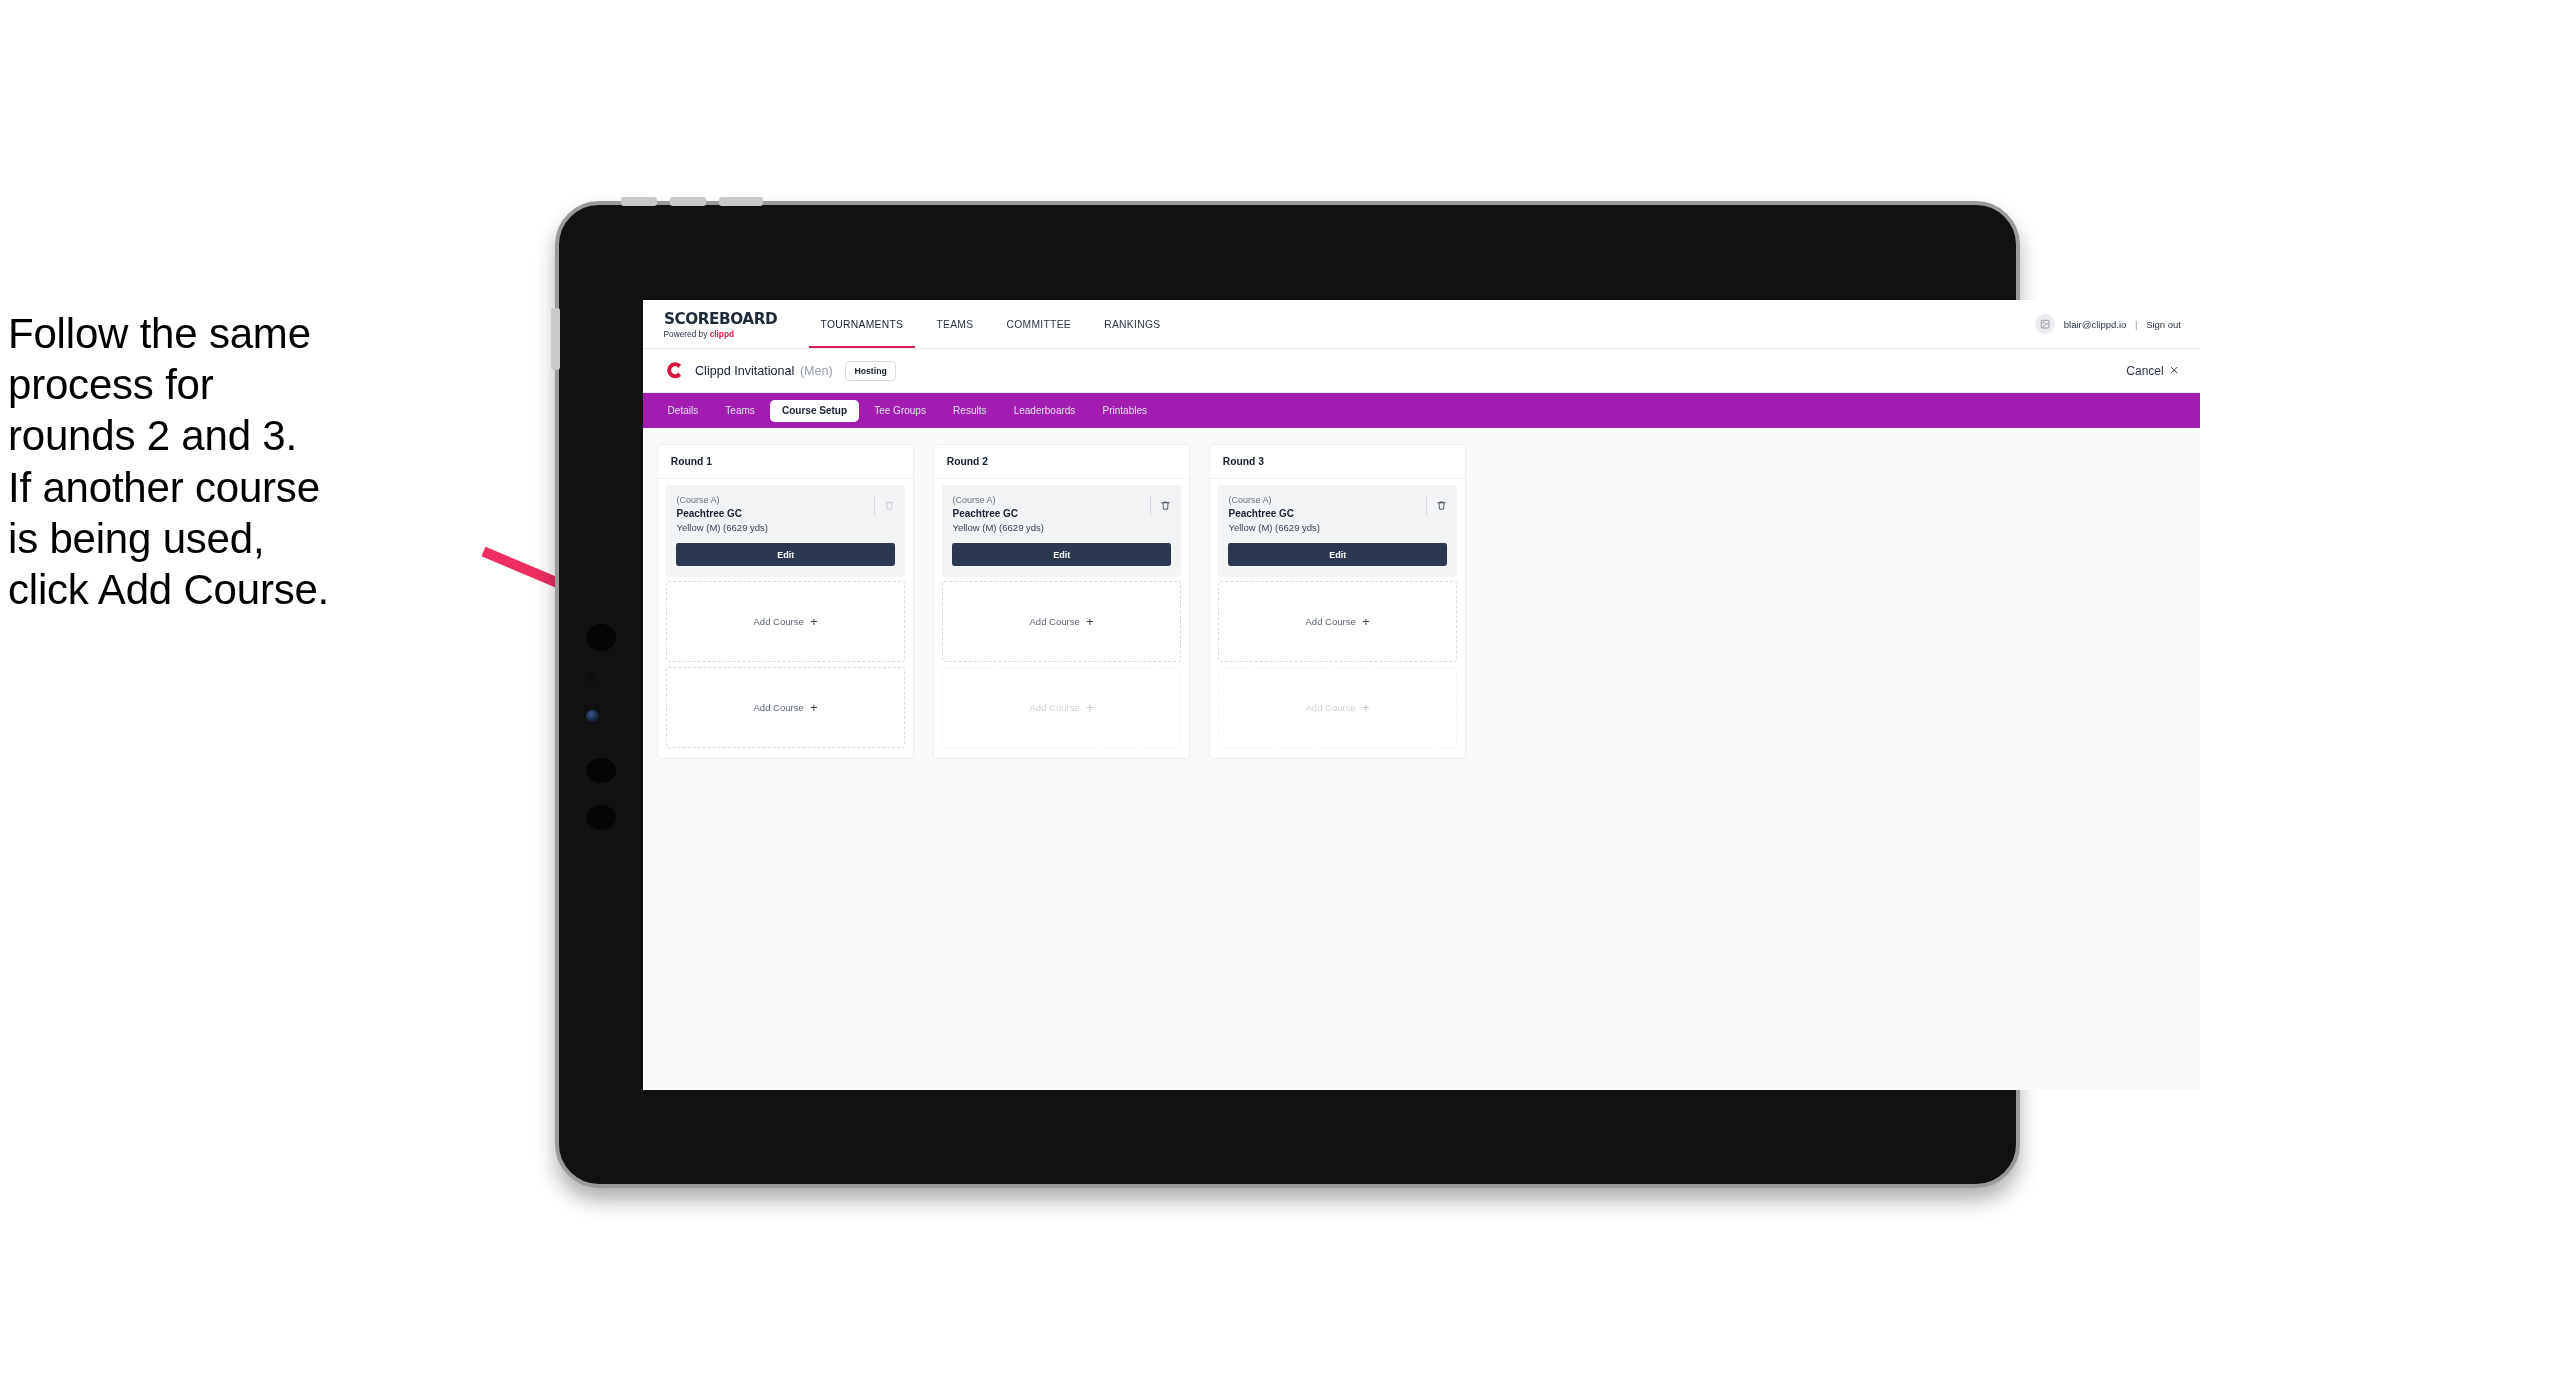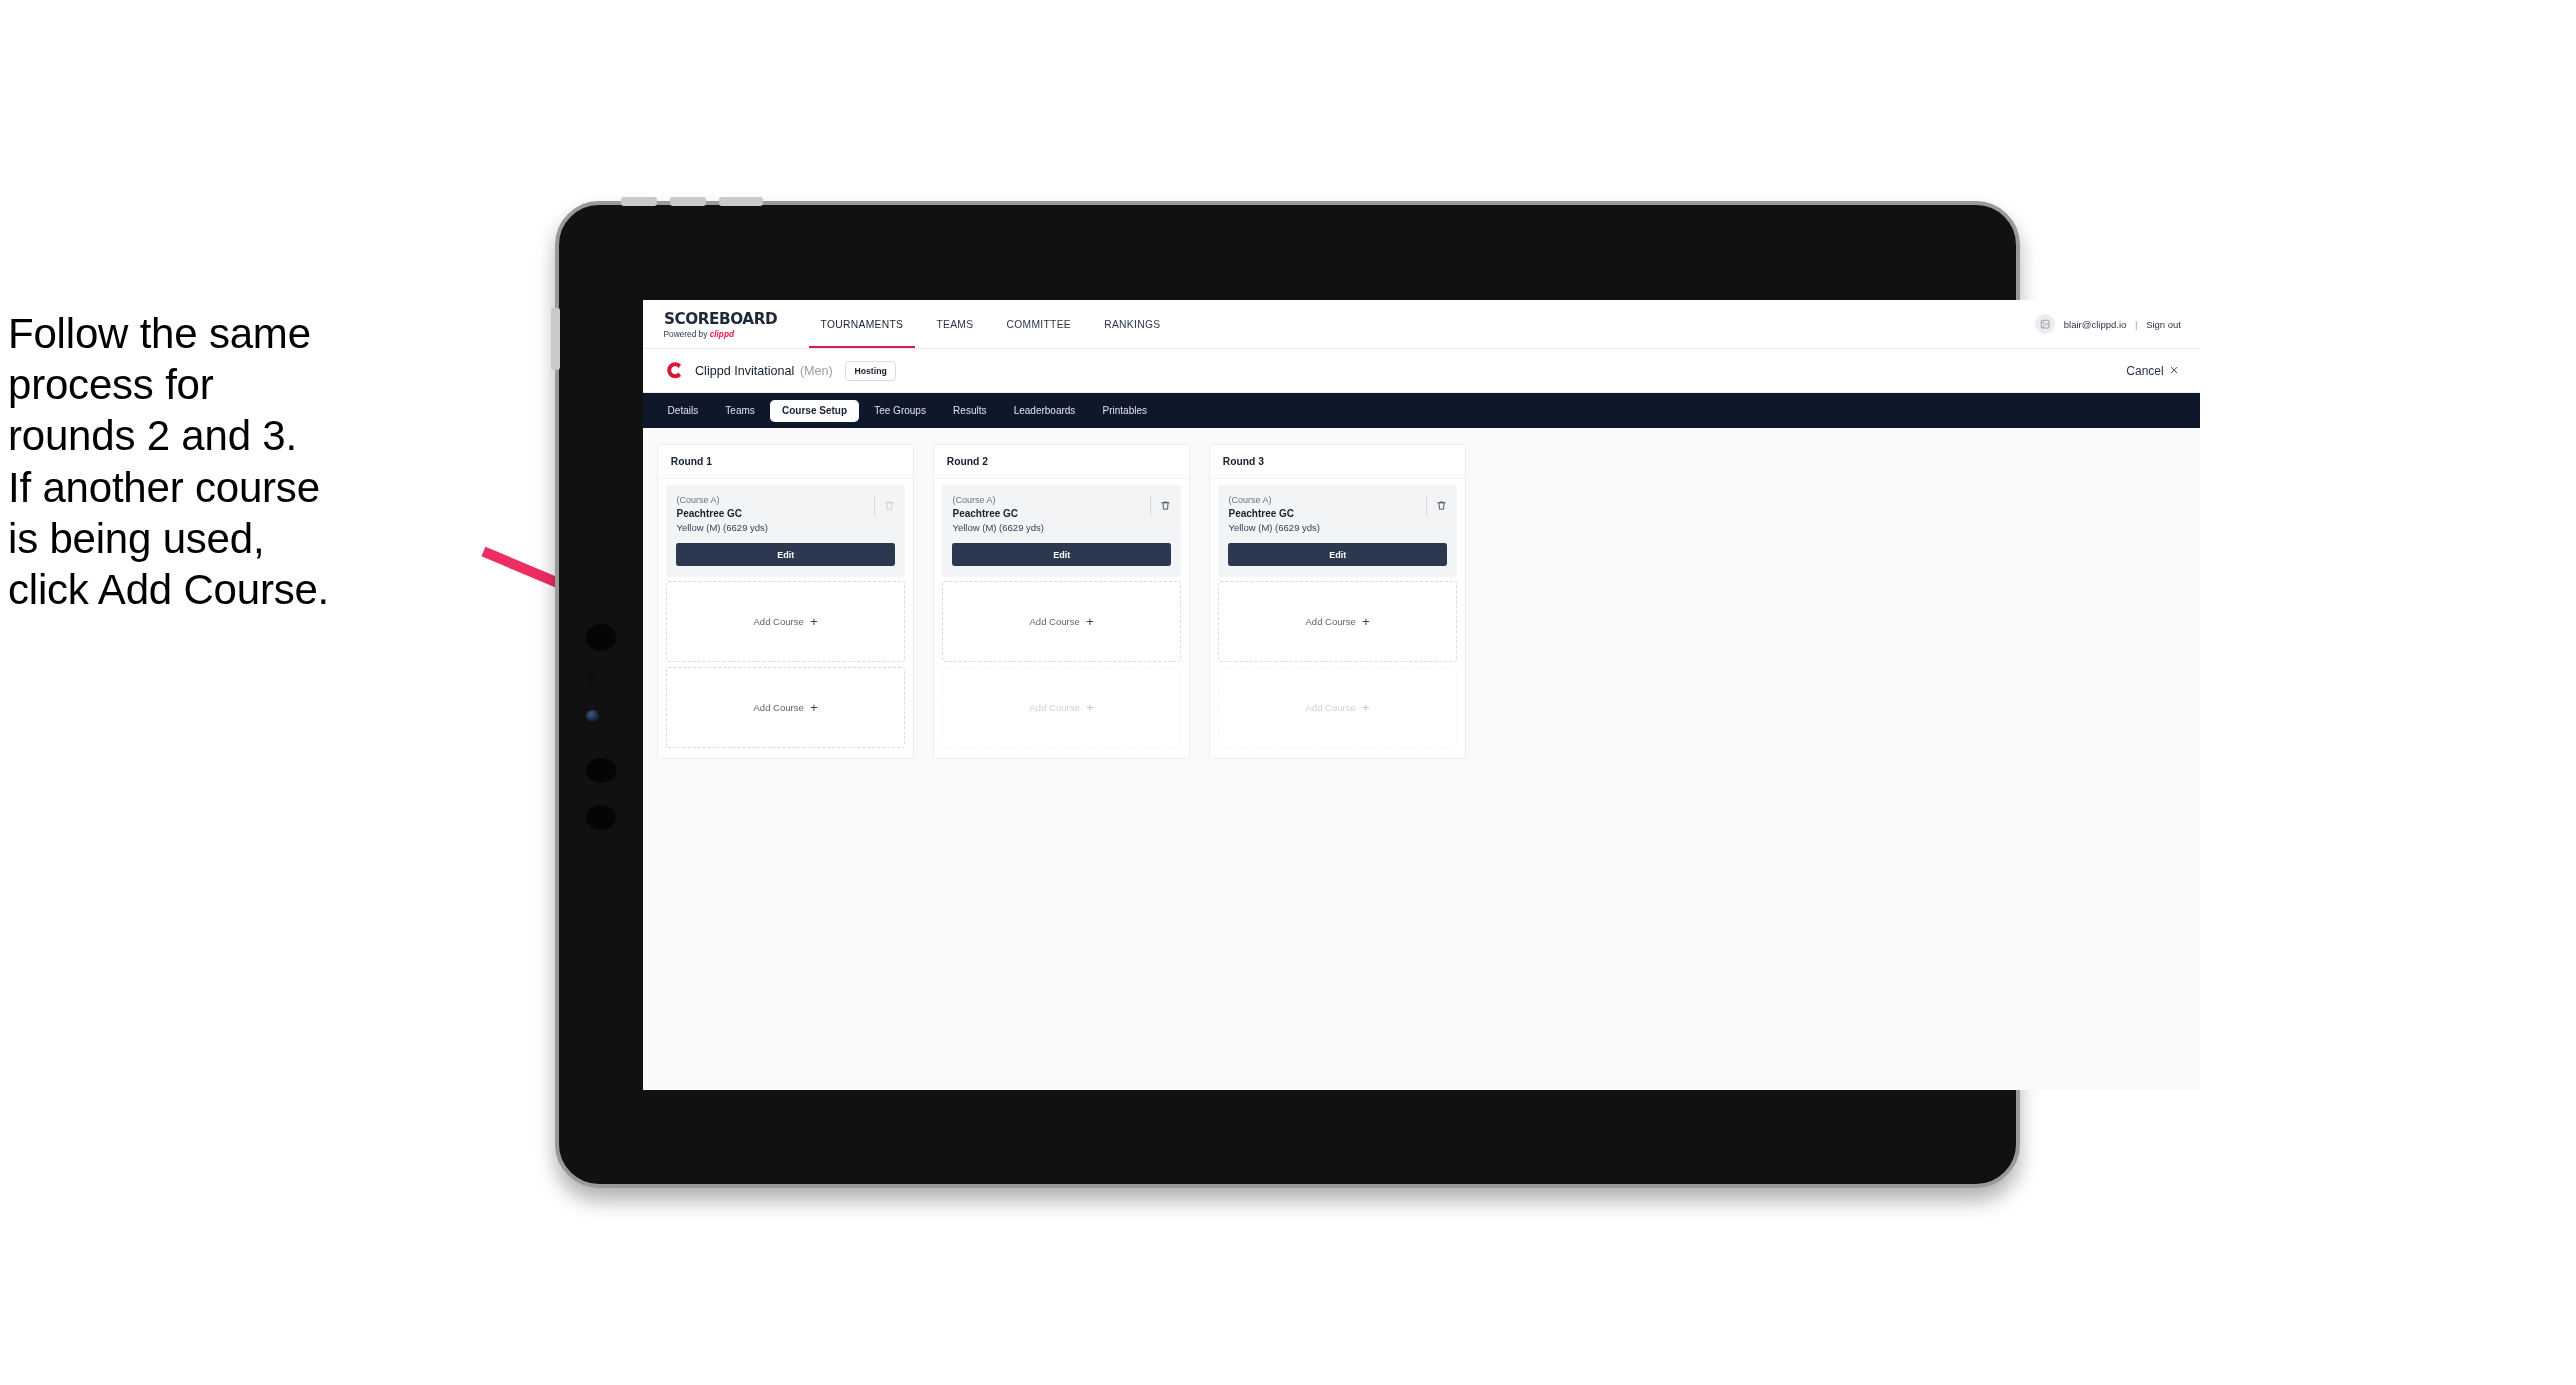--- a/index.html
+++ b/index.html
@@ -95,21 +95,21 @@
     color: #1e2a3a;
     transform: scaleX(0.92);
     transform-origin: left center;
   }
   #brand-sub {
     font-size: 8.3px;
     color: #2b3546;
     margin-top: 0.8px;
     white-space: nowrap;
   }
-  #brand-sub .brand-clippd { color: #e0184d; font-weight: 700; font-style: italic; }
+  #brand-sub .brand-clippd { color: #e0184d; font-weight: 700; }
 
   #mainnav { display: flex; align-items: stretch; }
   .nav-item {
     display: flex; align-items: center;
     padding: 0 16.6px;
     font-size: 10.3px;
     letter-spacing: 0.3px;
     color: #2b3546;
     position: relative;
     cursor: pointer;
@@ -168,21 +168,21 @@
   #cancel-btn {
     margin-left: auto;
     display: flex; align-items: center; gap: 5.5px;
     font-size: 12px; color: #2b3546;
     cursor: pointer;
   }
 
   
   #tabs {
     height: 35px;
-    background: #0f172a;
+    background: #a21caf;
     display: flex; align-items: center;
     padding: 0 12.6px;
     gap: 3.2px;
   }
   .tab {
     font-size: 10px;
     color: #dfe3ea;
     padding: 5.5px 12px;
     border-radius: 4.7px;
     cursor: pointer;

